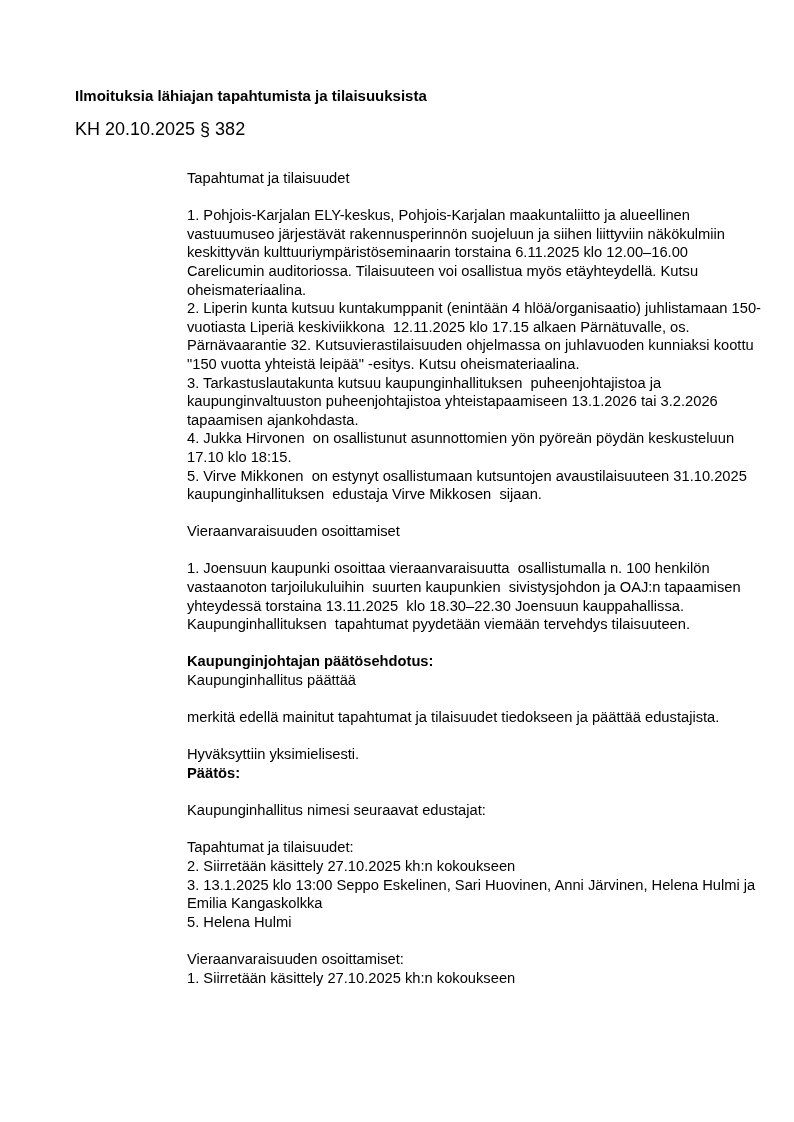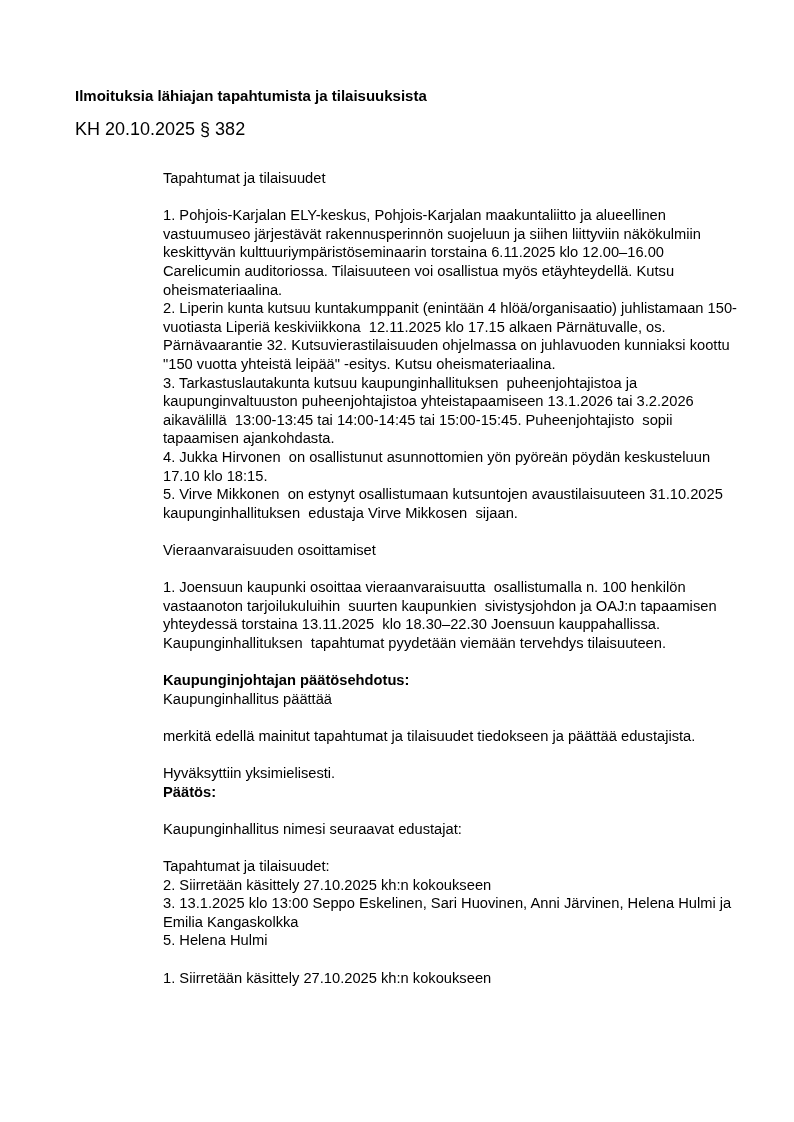--- a/index.html
+++ b/index.html
@@ -36,20 +36,21 @@
     position: absolute;
     left: 163px;
     top: 169px;
     width: 610px;
     font-size: 14.7px;
     line-height: 18.6px;
   }
   .line {
     white-space: pre;
     min-height: 18.6px;
+    margin-left: 24px;
   }
   .line.bold {
     font-weight: bold;
   }
 </style>
 </head>
 <body>
 
 <div class="page">
   <h1 class="doc-title">Ilmoituksia lähiajan tapahtumista ja tilaisuuksista</h1>
@@ -61,21 +62,20 @@
       <div class="line">vastuumuseo järjestävät rakennusperinnön suojeluun ja siihen liittyviin näkökulmiin</div>
       <div class="line">keskittyvän kulttuuriympäristöseminaarin torstaina 6.11.2025 klo 12.00–16.00</div>
       <div class="line">Carelicumin auditoriossa. Tilaisuuteen voi osallistua myös etäyhteydellä. Kutsu</div>
       <div class="line">oheismateriaalina.</div>
       <div class="line">2. Liperin kunta kutsuu kuntakumppanit (enintään 4 hlöä/organisaatio) juhlistamaan 150-</div>
       <div class="line">vuotiasta Liperiä keskiviikkona  12.11.2025 klo 17.15 alkaen Pärnätuvalle, os.</div>
       <div class="line">Pärnävaarantie 32. Kutsuvierastilaisuuden ohjelmassa on juhlavuoden kunniaksi koottu</div>
       <div class="line">"150 vuotta yhteistä leipää" -esitys. Kutsu oheismateriaalina.</div>
       <div class="line">3. Tarkastuslautakunta kutsuu kaupunginhallituksen  puheenjohtajistoa ja</div>
       <div class="line">kaupunginvaltuuston puheenjohtajistoa yhteistapaamiseen 13.1.2026 tai 3.2.2026</div>
-      <div class="line">aikavälillä  13:00-13:45 tai 14:00-14:45 tai 15:00-15:45. Puheenjohtajisto  sopii</div>
       <div class="line">tapaamisen ajankohdasta.</div>
       <div class="line">4. Jukka Hirvonen  on osallistunut asunnottomien yön pyöreän pöydän keskusteluun</div>
       <div class="line">17.10 klo 18:15.</div>
       <div class="line">5. Virve Mikkonen  on estynyt osallistumaan kutsuntojen avaustilaisuuteen 31.10.2025</div>
       <div class="line">kaupunginhallituksen  edustaja Virve Mikkosen  sijaan.</div>
       <div class="line">&nbsp;</div>
       <div class="line">Vieraanvaraisuuden osoittamiset</div>
       <div class="line">&nbsp;</div>
       <div class="line">1. Joensuun kaupunki osoittaa vieraanvaraisuutta  osallistumalla n. 100 henkilön</div>
       <div class="line">vastaanoton tarjoilukuluihin  suurten kaupunkien  sivistysjohdon ja OAJ:n tapaamisen</div>
@@ -91,15 +91,16 @@
       <div class="line bold">Päätös:</div>
       <div class="line">&nbsp;</div>
       <div class="line">Kaupunginhallitus nimesi seuraavat edustajat:</div>
       <div class="line">&nbsp;</div>
       <div class="line">Tapahtumat ja tilaisuudet:</div>
       <div class="line">2. Siirretään käsittely 27.10.2025 kh:n kokoukseen</div>
       <div class="line">3. 13.1.2025 klo 13:00 Seppo Eskelinen, Sari Huovinen, Anni Järvinen, Helena Hulmi ja</div>
       <div class="line">Emilia Kangaskolkka</div>
       <div class="line">5. Helena Hulmi</div>
       <div class="line">&nbsp;</div>
+      <div class="line">Vieraanvaraisuuden osoittamiset:</div>
       <div class="line">1. Siirretään käsittely 27.10.2025 kh:n kokoukseen</div>
     </div>
 </div>
 
 </body></html>

